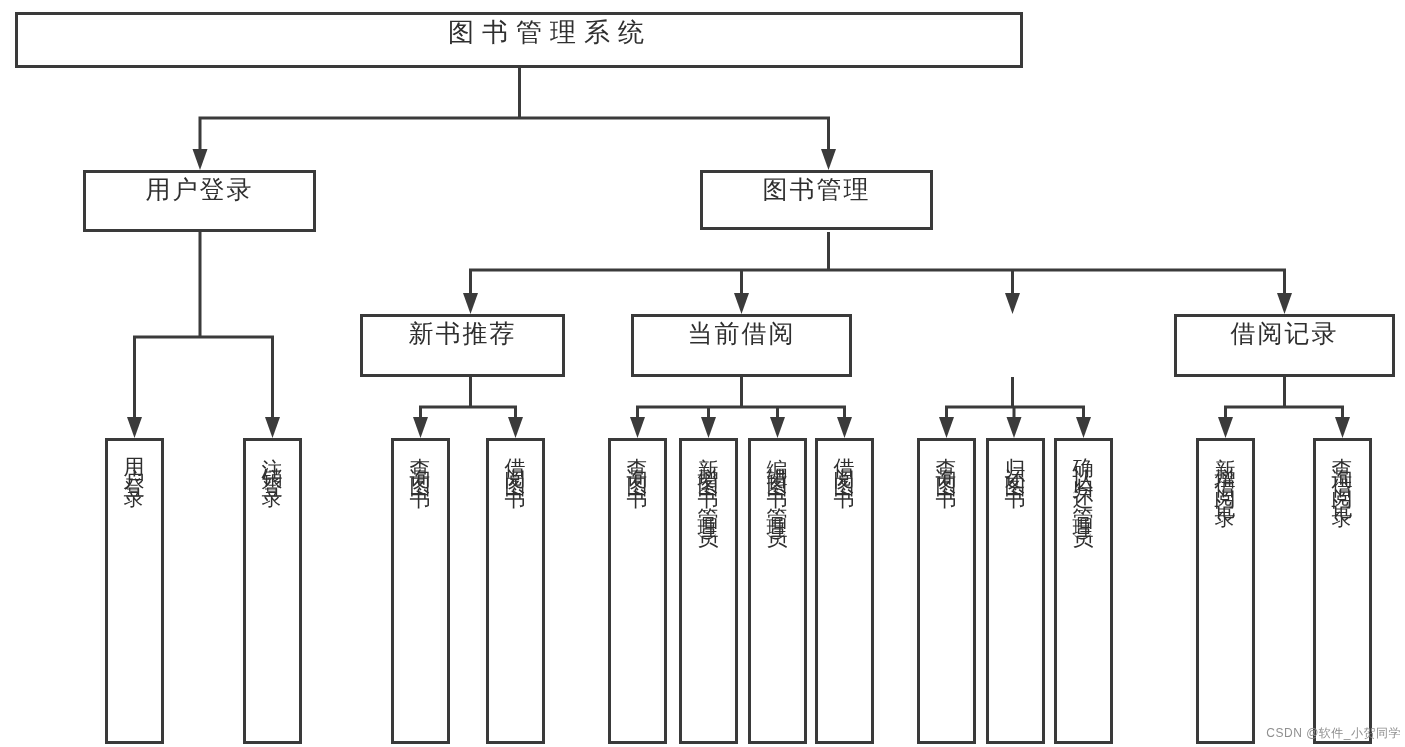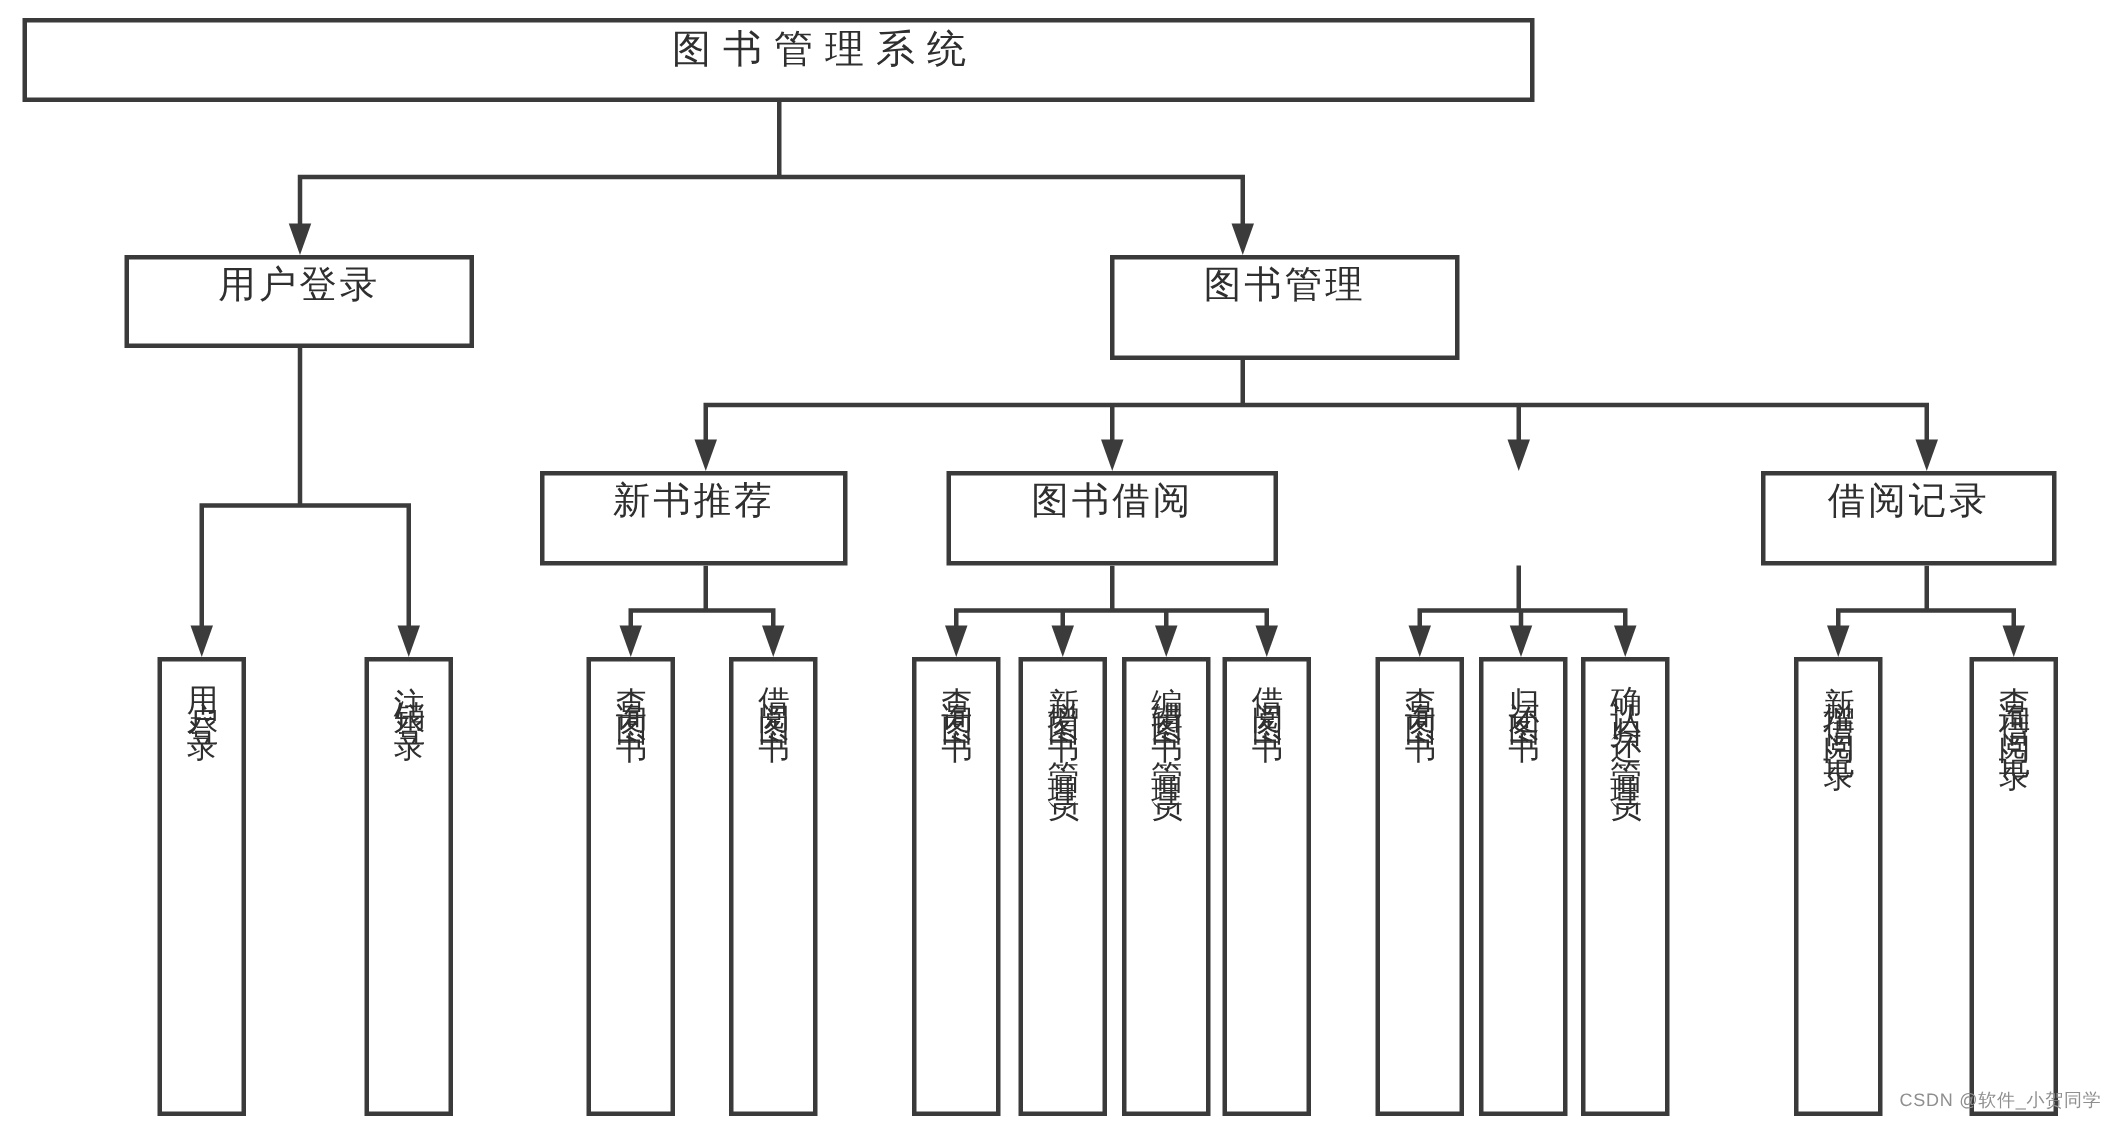--- a/index.html
+++ b/index.html
@@ -110,31 +110,31 @@
     <polygon points="1335,417 1350,417 1342.5,438"></polygon>
   </svg>
 
   <div class="box rootbox" style="left:15px; top:12px; width:1008px; height:56px;">
     <span>图书管理系统</span>
   </div>
 
   <div class="box hbox" style="left:83px; top:170px; width:233px; height:62px;">
     <span>用户登录</span>
   </div>
-  <div class="box hbox" style="left:740px; top:170px; width:233px; height:70px;">
+  <div class="box hbox" style="left:700px; top:170px; width:233px; height:60px;">
     <span>图书管理</span>
   </div>
 
   <div class="box hbox" style="left:360px; top:314px; width:205px; height:63px;">
     <span>新书推荐</span>
   </div>
   <div class="box hbox" style="left:631px; top:314px; width:221px; height:63px;">
-    <span>图书借阅</span>
+    <span>当前借阅</span>
   </div>
-  <div class="box hbox" style="left:1174px; top:314px; width:197px; height:63px;">
+  <div class="box hbox" style="left:1174px; top:314px; width:221px; height:63px;">
     <span>借阅记录</span>
   </div>
 
   <div class="box vbox" style="left:105px; top:438px; width:59px; height:306px;">
     <span>用户登录</span>
   </div>
   <div class="box vbox" style="left:243px; top:438px; width:59px; height:306px;">
     <span>注销登录</span>
   </div>
 

